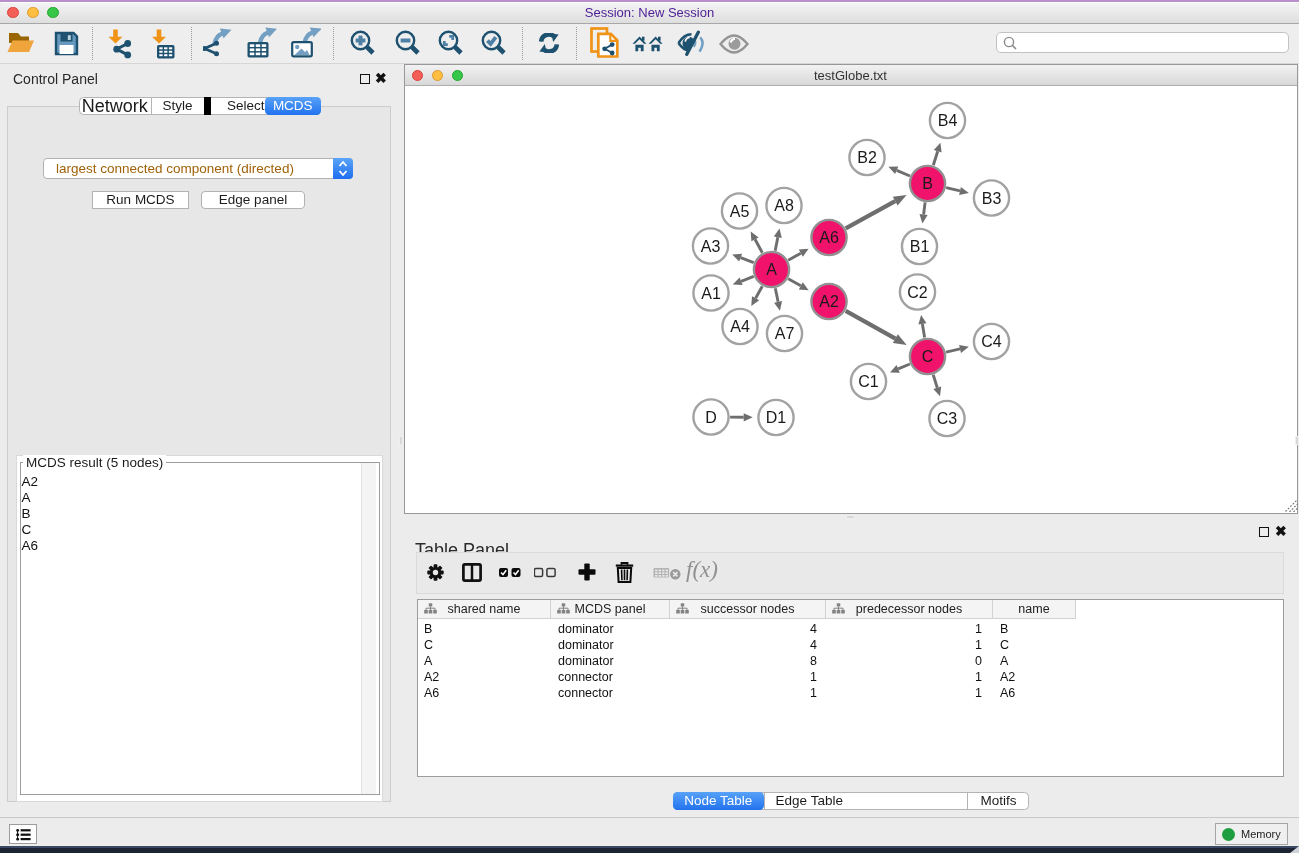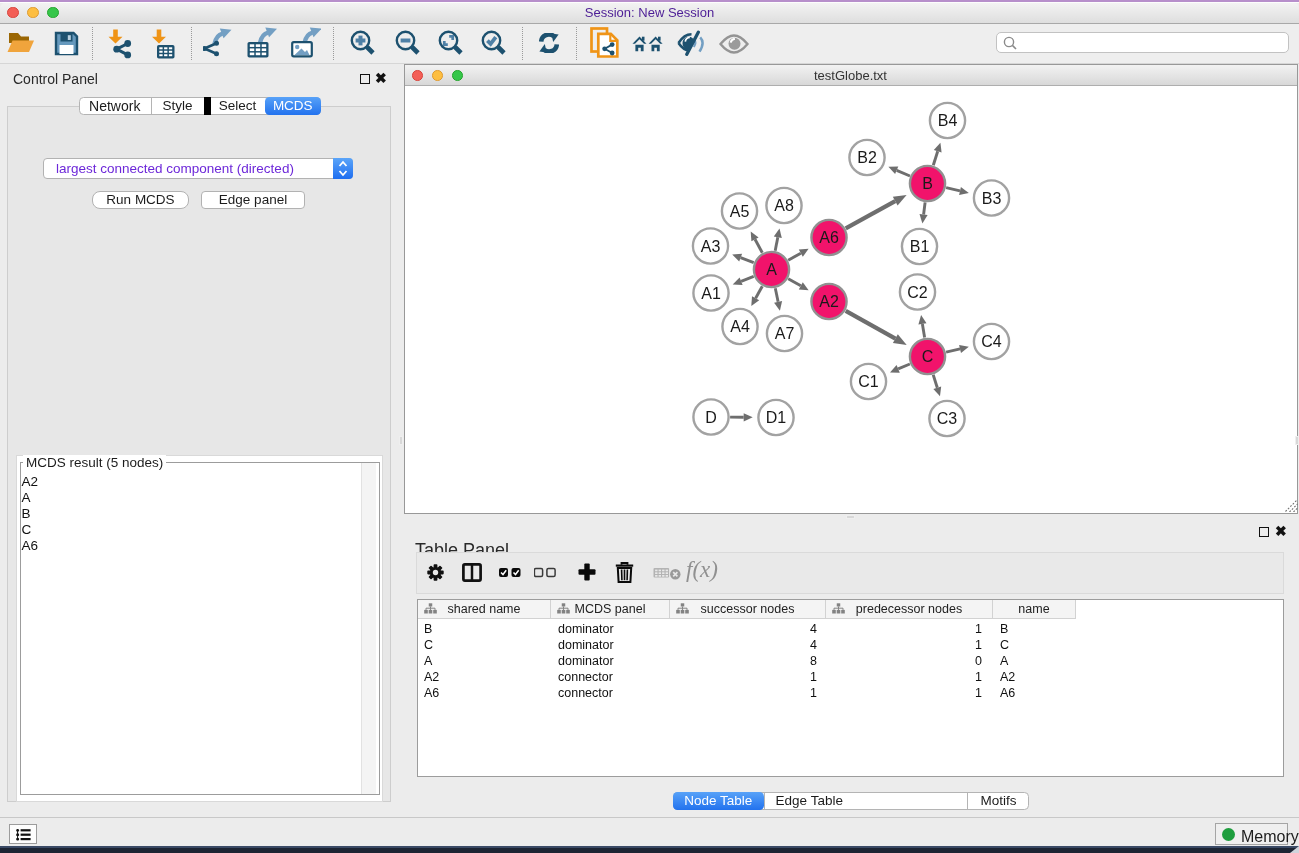--- a/index.html
+++ b/index.html
@@ -149,32 +149,32 @@
 <div class="abs" style="left:996px;top:32px;width:293px;height:21px;background:#fff;border:1px solid #c2c2c2;border-radius:5px"></div>
 <div style="position:absolute;left:1003px;top:36px;line-height:0"><svg width="14" height="14" viewBox="0 0 14 14" style="">
         <circle cx="6" cy="6" r="4.6" fill="none" stroke="#8a8a8a" stroke-width="1.4"></circle>
         <line x1="9.4" y1="9.4" x2="13" y2="13" stroke="#8a8a8a" stroke-width="1.6"></line>
       </svg></div>
 <div class="abs" style="left:13px;top:71px;font-size:14px;color:#2a2a2a">Control Panel</div>
 <div class="abs" style="left:359.5px;top:73.5px;width:10px;height:10px;border:1.6px solid #111"></div>
 <div class="abs" style="left:375px;top:70px;font-size:14px;font-weight:bold;color:#111">✖</div>
 <div class="abs" style="left:7px;top:106px;width:384px;height:696px;background:#e7e7e7;border:1px solid #cdcdcd"></div>
 <div class="abs" style="left:79px;top:96.5px;width:242px;height:18.5px;background:#fff;border:1px solid #b4b4b4;border-radius:4.5px"></div>
-<div style="position:absolute;left:79px;top:96.5px;width:71.5px;height:18.5px;line-height:18px;text-align:center;font-size:14px;color:#1b1b1b;">Network</div>
+<div style="position:absolute;left:79px;top:96.5px;width:71.5px;height:18.5px;line-height:18px;text-align:center;font-size:18px;color:#1b1b1b;">Network</div>
 <div style="position:absolute;left:150.5px;top:96.5px;width:53px;height:18.5px;line-height:18px;text-align:center;font-size:13.5px;color:#1b1b1b;border-left:1px solid #b4b4b4;">Style</div>
-<div style="position:absolute;left:203.5px;top:96.5px;width:61px;height:18.5px;line-height:18px;text-align:center;font-size:13.5px;color:#1b1b1b;border-left:7px solid #000000;">Select</div>
+<div style="position:absolute;left:203.5px;top:96.5px;width:61px;height:18.5px;line-height:18px;text-align:right;font-size:13.5px;color:#1b1b1b;border-left:7px solid #000000;">Select</div>
 <div style="position:absolute;left:264.5px;top:96.5px;width:56.5px;height:18.5px;line-height:18px;text-align:center;font-size:13.5px;color:#1b1b1b;background:linear-gradient(#58a2f8,#2272ee);color:#fff;border-radius:4.5px;">MCDS</div>
 <div class="abs" style="left:43px;top:158px;width:310px;height:21px;background:#fff;border:1px solid #b2b2b2;border-radius:4px"></div>
-<div class="abs" style="left:56px;top:161px;font-size:13.5px;color:#6d28d9">largest connected component (directed)</div>
+<div class="abs" style="left:56px;top:161px;font-size:13.5px;color:#a16207">largest connected component (directed)</div>
 <div class="abs" style="left:333px;top:158px;width:20px;height:21px;background:linear-gradient(#5ba5f9,#1e6ef0);border-radius:0 4px 4px 0"></div>
 <div class="abs" style="left:336px;top:158px;width:14px;height:21px"><svg width="14" height="21" viewBox="0 0 14 21" style="">
         <path d="M3.5 8 L7 4 L10.5 8" stroke="#fff" stroke-width="1.8" fill="none"></path>
         <path d="M3.5 13 L7 17 L10.5 13" stroke="#fff" stroke-width="1.8" fill="none"></path>
       </svg></div>
-<div class="abs" style="left:92px;top:191px;width:97px;height:17.5px;background:#fff;border:1px solid #b2b2b2;border-radius:8px;text-align:center;line-height:16.5px;font-size:13.5px;color:#1c1c1c">Run MCDS</div>
+<div class="abs" style="left:92px;top:191px;width:97px;height:17.5px;background:#fff;border:1px solid #b2b2b2;border-radius:0;text-align:center;line-height:16.5px;font-size:13.5px;color:#1c1c1c">Run MCDS</div>
 <div class="abs" style="left:201px;top:191px;width:104px;height:17.5px;background:#fff;border:1px solid #b2b2b2;border-radius:4px;text-align:center;line-height:16.5px;font-size:13.5px;color:#1c1c1c">Edge panel</div>
 <div class="abs" style="left:15.5px;top:454.5px;width:367px;height:347px;background:#fff;border:1px solid #d9d9d9"></div>
 <div class="abs" style="left:19.5px;top:461.5px;width:360px;height:333px;border:1px solid #9c9c9c"></div>
 <div class="abs" style="left:23px;top:455px;background:#fff;padding:0 3px;font-size:13.5px;color:#1c1c1c">MCDS result (5 nodes)</div>
 <div class="abs" style="left:361px;top:462.5px;width:15px;height:331px;background:#f4f4f4;border-left:1px solid #e2e2e2"></div>
 <div class="abs" style="left:21.5px;top:473.5px;font-size:13.5px;color:#111">A2</div>
 <div class="abs" style="left:21.5px;top:489.5px;font-size:13.5px;color:#111">A</div>
 <div class="abs" style="left:21.5px;top:505.5px;font-size:13.5px;color:#111">B</div>
 <div class="abs" style="left:21.5px;top:521.5px;font-size:13.5px;color:#111">C</div>
 <div class="abs" style="left:21.5px;top:537.5px;font-size:13.5px;color:#111">A6</div>
@@ -409,16 +409,16 @@
         <line x1="1.6" y1="1" x2="1.6" y2="12" stroke="#111" stroke-width="1"></line>
         <rect x="0.2" y="1.2" width="2.9" height="2.4" rx="0.8" fill="#111"></rect>
         <rect x="4.6" y="1.2" width="10" height="2.2" fill="#111"></rect>
         <rect x="0.2" y="5.6" width="2.9" height="2.4" rx="0.8" fill="#111"></rect>
         <rect x="4.6" y="5.6" width="10" height="2.2" fill="#111"></rect>
         <rect x="0.2" y="10.0" width="2.9" height="2.4" rx="0.8" fill="#111"></rect>
         <rect x="4.6" y="10.0" width="10" height="2.2" fill="#111"></rect>
       </svg></div>
 <div class="abs" style="left:1215px;top:823px;width:73px;height:22px;border:1px solid #a5a5a5;background:#efefef"></div>
 <div class="abs" style="left:1222px;top:827.5px;width:13px;height:13px;border-radius:50%;background:#1e9e3e"></div>
-<div class="abs" style="left:1241px;top:828px;font-size:16px;color:#1c1c1c">Memory</div>
+<div class="abs" style="left:1241px;top:828px;font-size:11px;color:#1c1c1c">Memory</div>
 <div class="abs" style="left:0;top:846px;width:1299px;height:7px;background:#1c2433"></div>
 <div class="abs" style="left:0;top:846px;width:1299px;height:1.5px;background:#3a4a66"></div>
 <div class="abs" style="left:1290px;top:846px;width:0;height:0;border-left:9px solid transparent;border-bottom:7px solid #cfd4dc"></div>
 </div>
 </body></html>

